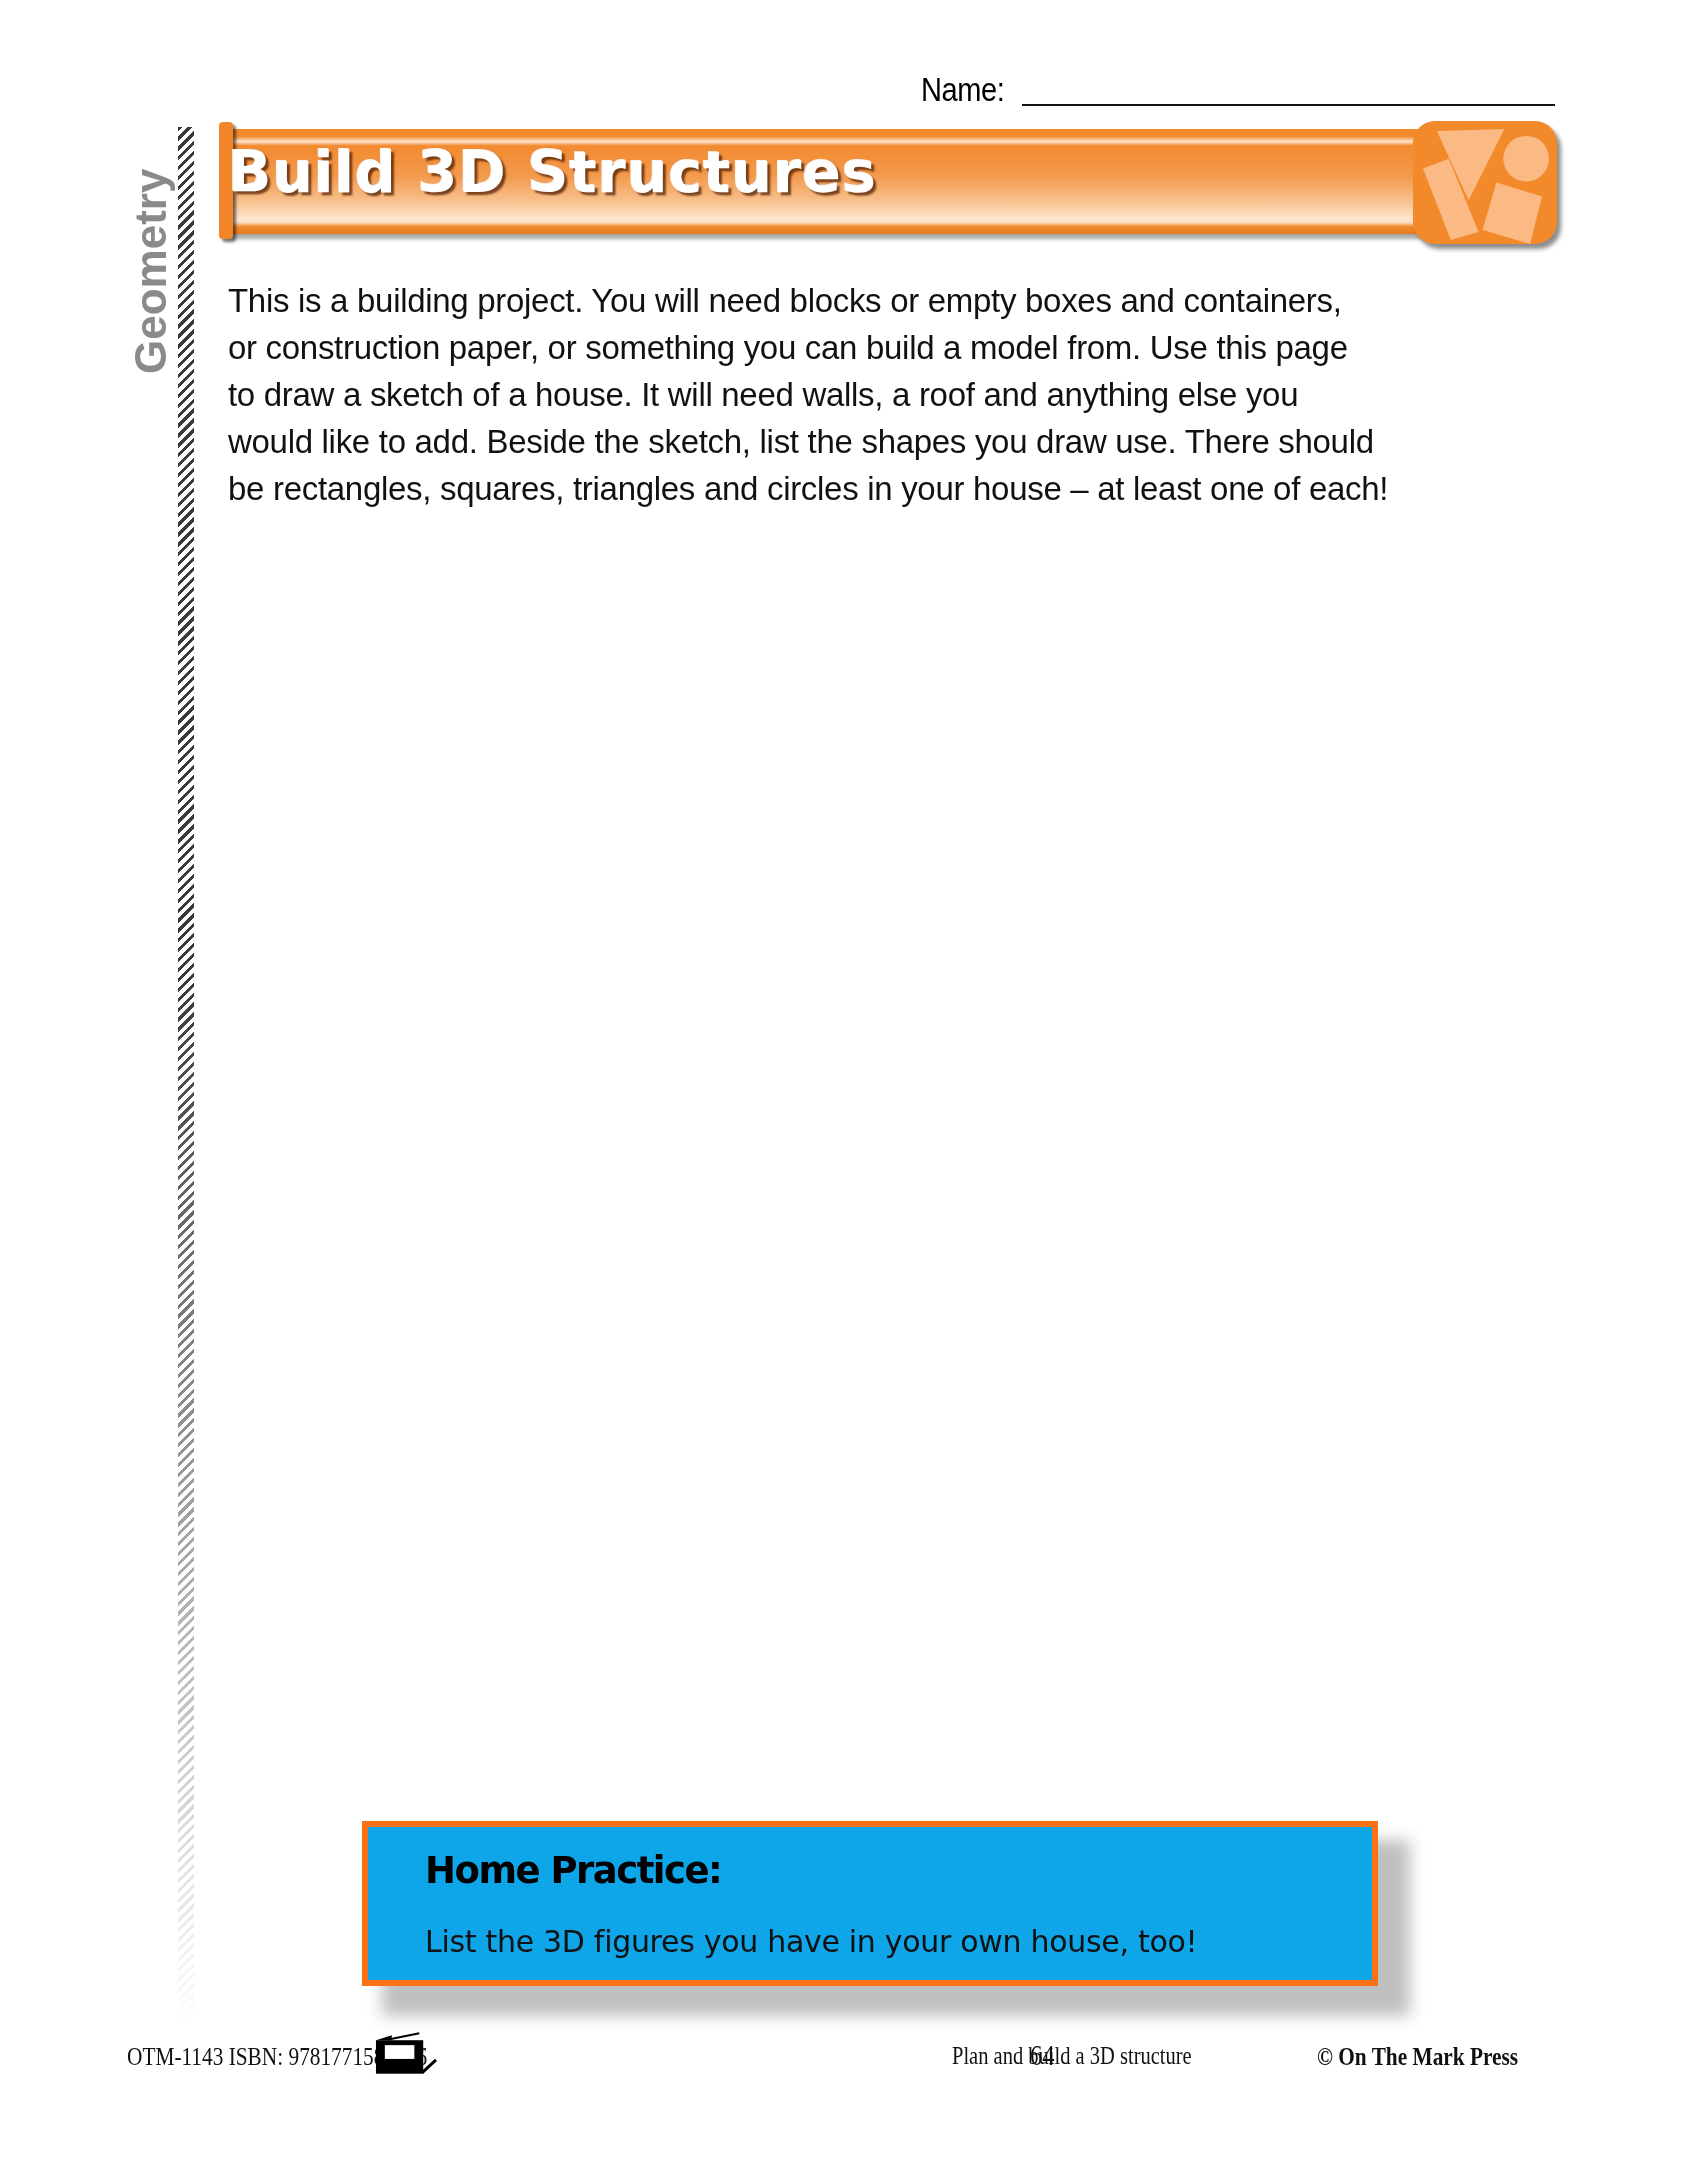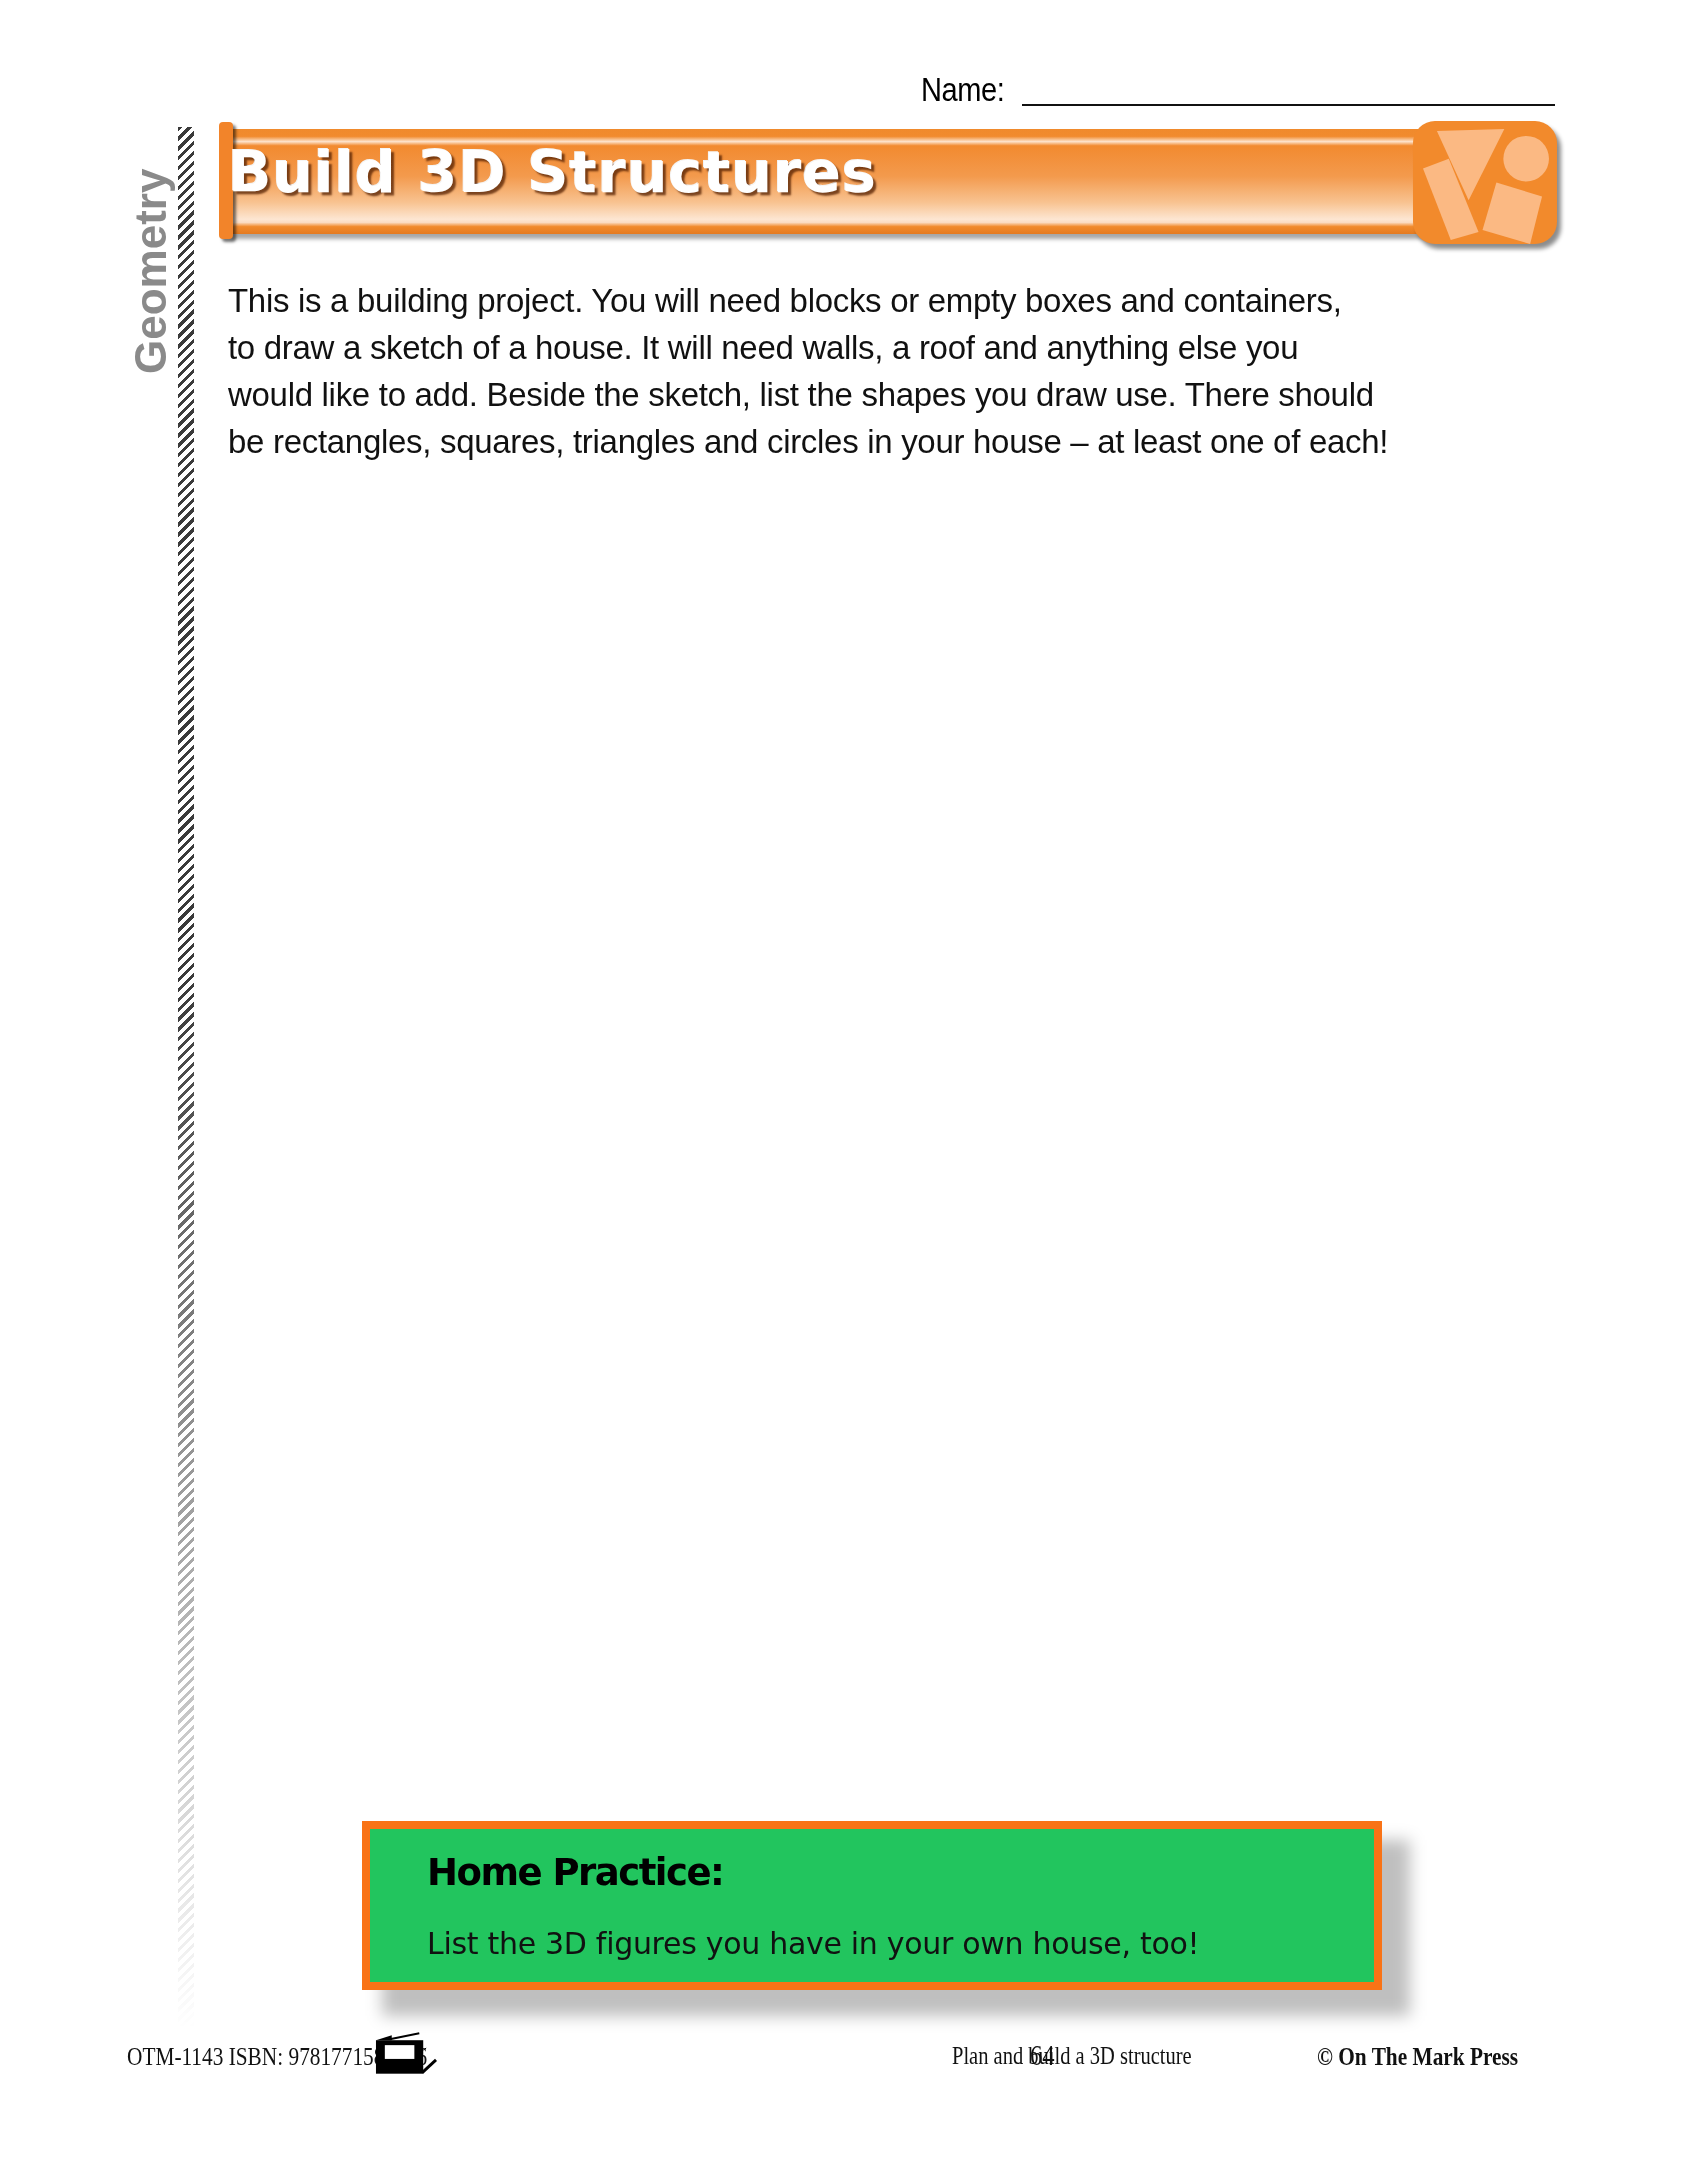--- a/index.html
+++ b/index.html
@@ -34,22 +34,22 @@
                  border-radius:22px; box-shadow: 4px 5px 4px rgba(0,0,0,0.45); overflow:hidden; }
 
   
   .intro { position:absolute; left:228px; top:277px; width:1337px;
            font-family:Liberation Sans, sans-serif; font-size:33px; line-height:47px; color:#111; letter-spacing:-0.3px; }
   .intro span { display:block; white-space:nowrap; }
 
   
   .hp-shadow { position:absolute; left:382px; top:1840px; width:1028px; height:176px;
                background:rgba(0,0,0,0.25); filter:blur(8px); }
-  .hp-box { position:absolute; left:362px; top:1821px; width:1004px; height:153px; background:#22c55e;
-            border:8px solid #f97316;text-align:center; }
+  .hp-box { position:absolute; left:362px; top:1821px; width:1004px; height:153px; background:#0ea5e9;
+            border:6px solid #f97316;text-align:center; }
   .hp-title { position:absolute; left:57px; top:22px; font-family:"DejaVu Sans", sans-serif; font-weight:bold;
               font-size:37px; letter-spacing:-1.5px; color:#000; }
   .hp-text { position:absolute; left:57px; top:97px; font-family:"DejaVu Sans", sans-serif; font-size:30px;
              color:#111; white-space:nowrap; letter-spacing:-0.3px; }
 
   
   .footer-item { position:absolute; top:2042px; font-family:"Liberation Serif", serif; font-size:25px; color:#111;
                  white-space:nowrap; transform:scaleX(0.82); transform-origin:left top; }
   .f-code { left:127px; font-size:26px; }
   .f-page { left:1030px; font-size:30px; top:2038px; }
@@ -73,20 +73,21 @@
   <svg width="144" height="123" viewBox="0 0 145 124" xmlns="http://www.w3.org/2000/svg">
     <polygon points="24,10 92,8 56,80" fill="#fbb983"></polygon>
     <circle cx="114" cy="38" r="23" fill="#fbb983"></circle>
     <polygon points="10,48 36,38 66,112 38,120" fill="#fbb983"></polygon>
     <polygon points="84,62 130,76 118,124 70,110" fill="#fbb983"></polygon>
   </svg>
 </div>
 
 <div class="intro">
   <span>This is a building project. You will need blocks or empty boxes and containers,</span>
+  <span>or construction paper, or something you can build a model from. Use this page</span>
   <span>to draw a sketch of a house. It will need walls, a roof and anything else you</span>
   <span>would like to add. Beside the sketch, list the shapes you draw use. There should</span>
   <span>be rectangles, squares, triangles and circles in your house – at least one of each!</span>
 </div>
 
 <div style="position:absolute; left:228px; top:535px; width:1327px; height:1247px;"></div>
 
 <div class="hp-shadow"></div>
 <div class="hp-box">
   <div class="hp-title">Home Practice:</div>

